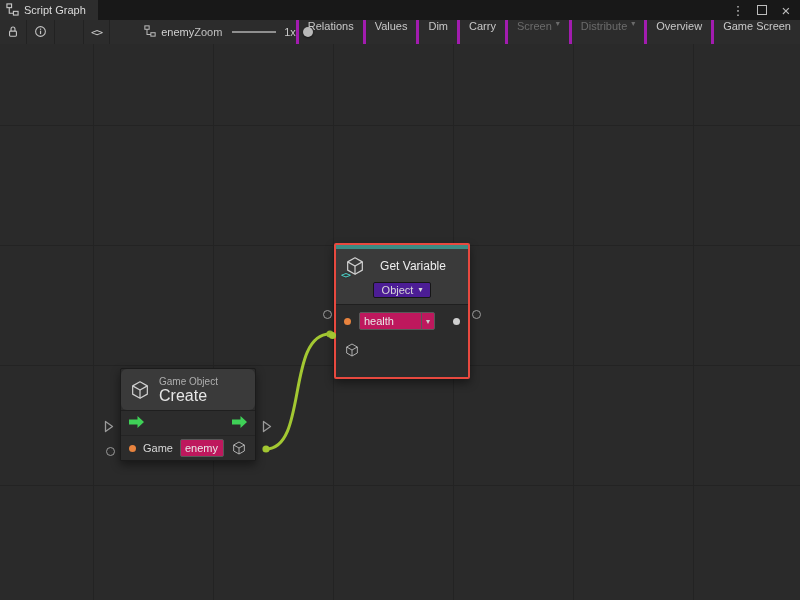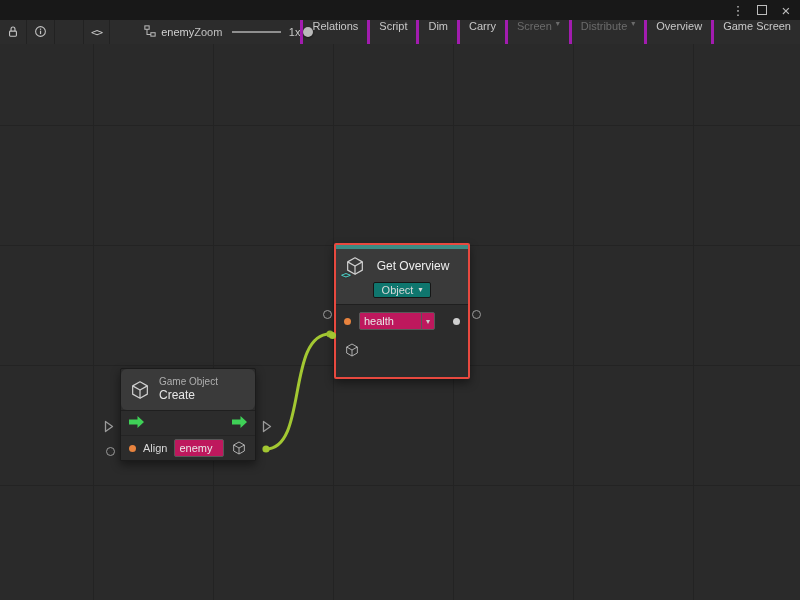--- a/index.html
+++ b/index.html
@@ -53,52 +53,62 @@
 
   .cube-icon{display:inline-flex;position:relative;}
   .angle{position:absolute;left:-3px;bottom:-3px;font-size:9px;font-weight:bold;
     color:var(--accent-teal-bright,#4ecdc4);letter-spacing:-1px;
     font-family:"DejaVu Sans Mono",monospace;text-shadow:0 0 2px #222;}
 
   
   .gv-title-row{display:flex;align-items:center;}
   .gv-title{flex:1;text-align:center;font-size:12px;color:#eeeeee;}
   .gv-dd-wrap{display:flex;justify-content:center;margin-top:5px;}
-  .gv-dropdown{display:inline-flex;align-items:center;gap:5px;background:#0f766e;
+  .gv-dropdown{display:inline-flex;align-items:center;gap:5px;background:#4c1d95;
     border:1px solid #161616;border-radius:2px;padding:1px 8px;cursor:pointer;color:#d8d8d8;}
   .gv-row1{height:32px;gap:8px;}
   .gv-row2{height:26px;padding-bottom:14px;}
   .dot{width:7px;height:7px;border-radius:50%;display:inline-block;flex:none;}
   .dot.orange{background:var(--value-orange,#e8833e);}
   .dot.light{background:#cfcfcf;margin-left:auto;}
   .field{display:inline-flex;align-items:center;background:#be185d;border:1px solid #585858;
     border-radius:2px;height:16px;overflow:hidden;}
   .field input{background:transparent;border:none;outline:none;color:#e8e8e8;
     font:11px "Liberation Sans",sans-serif;padding:0 4px;width:100%;}
   .field-chev{border-left:1px solid #585858;padding:0 4px;font-size:8px;color:#cccccc;
     height:100%;display:flex;align-items:center;cursor:pointer;}
 
   
   .create-header{display:flex;align-items:center;gap:8px;background:#3a3a3a;padding:7px 8px;height:30px;box-sizing:border-box;height:auto;border-radius:6px;}
   .create-header .txt .cat{font-size:10px;color:#aeaeae;line-height:12px;}
-  .create-header .txt .nt{font-size:12px;color:#e6e6e6;line-height:15px;}
+  .create-header .txt .nt{font-size:16px;color:#e6e6e6;line-height:15px;}
   .flow-row{height:24px;justify-content:space-between;border-bottom:1px solid #242424;}
   .name-row{height:24px;gap:7px;}
   .name-label{color:#d8d8d8;}
 
   
   .port{position:absolute;z-index:3;}
   .pcircle{width:7px;height:7px;border:1.3px solid #9a9a9a;border-radius:50%;background:#2a2a2a;}
   .green-dot{position:absolute;z-index:4;width:7px;height:7px;border-radius:50%;
     background:var(--wire-green,#a3c832);}
 </style>
 </head>
 <body>
 
 <div class="titlebar">
+  <div class="tab">
+    <span>
+      <svg width="13" height="13" viewBox="0 0 14 14" fill="none" stroke="#c8c8c8" stroke-width="1.2">
+        <rect x="1" y="1" width="5" height="4"></rect>
+          <rect x="8" y="9" width="5" height="4"></rect>
+        <path d="M3.5 5 V11 H8"></path>
+      </svg>
+    </span>
+    <span>Script Graph</span>
+  </div>
   <div class="win-controls">
     <span class="wc">⋮</span>
     <span class="wc">
         <span class="sq"></span>
       </span>
     <span class="wc" style="font-size:15px;">×</span>
   </div>
 </div>
 
 <div class="toolbar">
@@ -139,21 +149,21 @@
     <div class="track"></div>
     <div class="handle"></div>
   </div>
   <span>1x</span>
 
   <div class="tb-buttons">
     <div class="tb-btn">
       <span>Relations</span>
     </div>
     <div class="tb-btn">
-      <span>Script</span>
+      <span>Values</span>
     </div>
     <div class="tb-btn">
       <span>Dim</span>
     </div>
     <div class="tb-btn">
       <span>Carry</span>
     </div>
     <div class="tb-btn disabled">
       <span>Screen</span>
       <span class="chev">▾</span>
@@ -184,21 +194,21 @@
     <div class="node-header">
       <div class="gv-title-row">
         <span class="cube-icon">
           <svg width="22" height="22" viewBox="0 0 24 24" fill="none" stroke="#d0d0d0" stroke-width="1.3" stroke-linejoin="round">
             <path d="M12 3 L20 7.5 L12 12 L4 7.5 Z"></path>
             <path d="M4 7.5 V16.5 L12 21 V12"></path>
             <path d="M20 7.5 V16.5 L12 21"></path>
           </svg>
           <span class="angle">&lt;&gt;</span>
         </span>
-        <span class="gv-title">Get Overview</span>
+        <span class="gv-title">Get Variable</span>
       </div>
       <div class="gv-dd-wrap">
         <span class="gv-dropdown">
           <span>Object</span>
           <span class="chev">▾</span>
         </span>
       </div>
     </div>
     <div class="node-body">
       <div class="row gv-row1">
@@ -246,21 +256,21 @@
           </svg>
         </span>
         <span>
           <svg width="15" height="12" viewBox="0 0 15 12">
             <polygon points="0,3.5 8.5,3.5 8.5,0 15,6 8.5,12 8.5,8.5 0,8.5" fill="#3fd157"></polygon>
           </svg>
         </span>
       </div>
       <div class="row name-row">
         <span class="dot orange"></span>
-        <span class="name-label">Align</span>
+        <span class="name-label">Game</span>
         <span class="field" style="width:50px;">
           <input value="enemy" style="">
         </span>
         <span class="cube-icon" style="margin-left:auto;">
           <svg width="16" height="16" viewBox="0 0 24 24" fill="none" stroke="#b8b8b8" stroke-width="1.4" stroke-linejoin="round">
             <path d="M12 3 L20 7.5 L12 12 L4 7.5 Z"></path>
             <path d="M4 7.5 V16.5 L12 21 V12"></path>
             <path d="M20 7.5 V16.5 L12 21"></path>
           </svg>
         </span>

